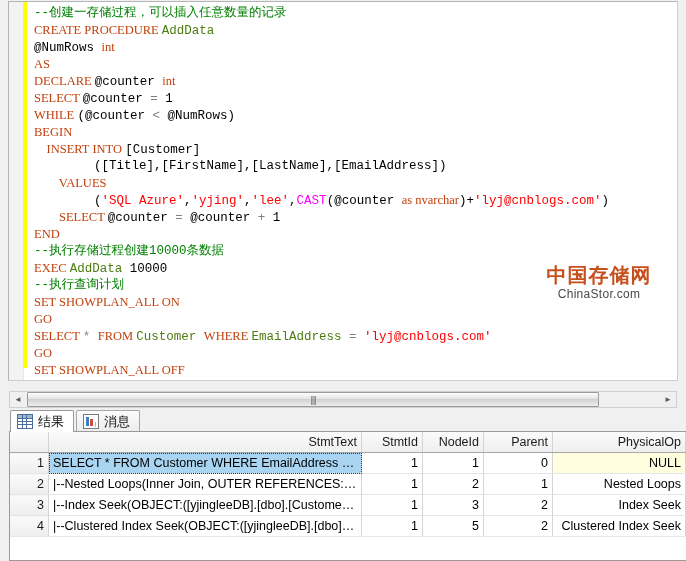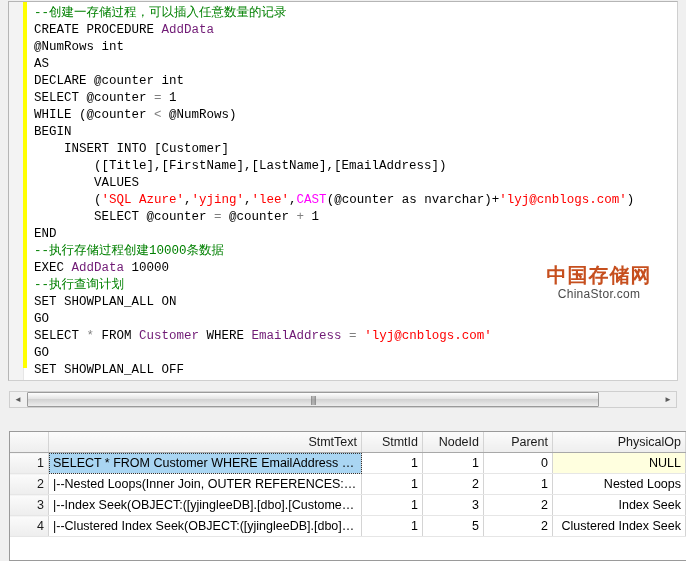--- a/index.html
+++ b/index.html
@@ -31,26 +31,26 @@
     position:absolute;left:14px;top:0;width:4px;height:366px;
     background:#ffff00;
   }
   .code{
     position:absolute;left:25px;top:3px;right:2px;
     font-family:"Liberation Mono","DejaVu Sans Mono",monospace;
     font-size:12.5px;line-height:17px;white-space:pre;
     letter-spacing:0px;
   }
   .code .ln{height:17px;}
-  .kw{color:#000000;}
+  .kw{color:#c2410c;font-family:Liberation Serif, serif;}
   .cm{color:#008000;}
   .st{color:#ff0000;text-align:right;}
   .fn{color:#ff00ff;}
   .id{color:#000000;}
-  .tp{color:#701a75;}
+  .tp{color:#4d7c0f;}
   .op{color:#808080;}
 
   
   .watermark{
     position:absolute;left:508px;top:262px;width:164px;height:44px;
     text-align:center;pointer-events:none;
   }
   .wm-cn{
     font-family:"Liberation Serif",serif;
     font-size:20px;font-weight:bold;color:#c2410c;
@@ -187,20 +187,32 @@
       <div class="hs-track">
         <div class="hs-thumb">
           <span class="grip">||||</span>
         </div>
       </div>
       <div class="hs-arrow">►</div>
     </div>
   </div>
 
   <div class="results-pane">
+    <div class="tabstrip" id="tabstrip">
+        <div class="tab active">
+          <span class="ico ico-grid">
+            <i></i>
+          </span>
+          <span>结果</span>
+        </div>
+        <div class="tab">
+          <span class="ico ico-msg"></span>
+          <span>消息</span>
+        </div>
+      </div>
 
     <div class="grid-wrap">
       <table class="grid">
         <thead>
           <tr>
             <th class="c-rn"></th>
             <th class="c-stmt">StmtText</th>
             <th class="c-num">StmtId</th>
             <th class="c-num">NodeId</th>
             <th class="c-par">Parent</th>

